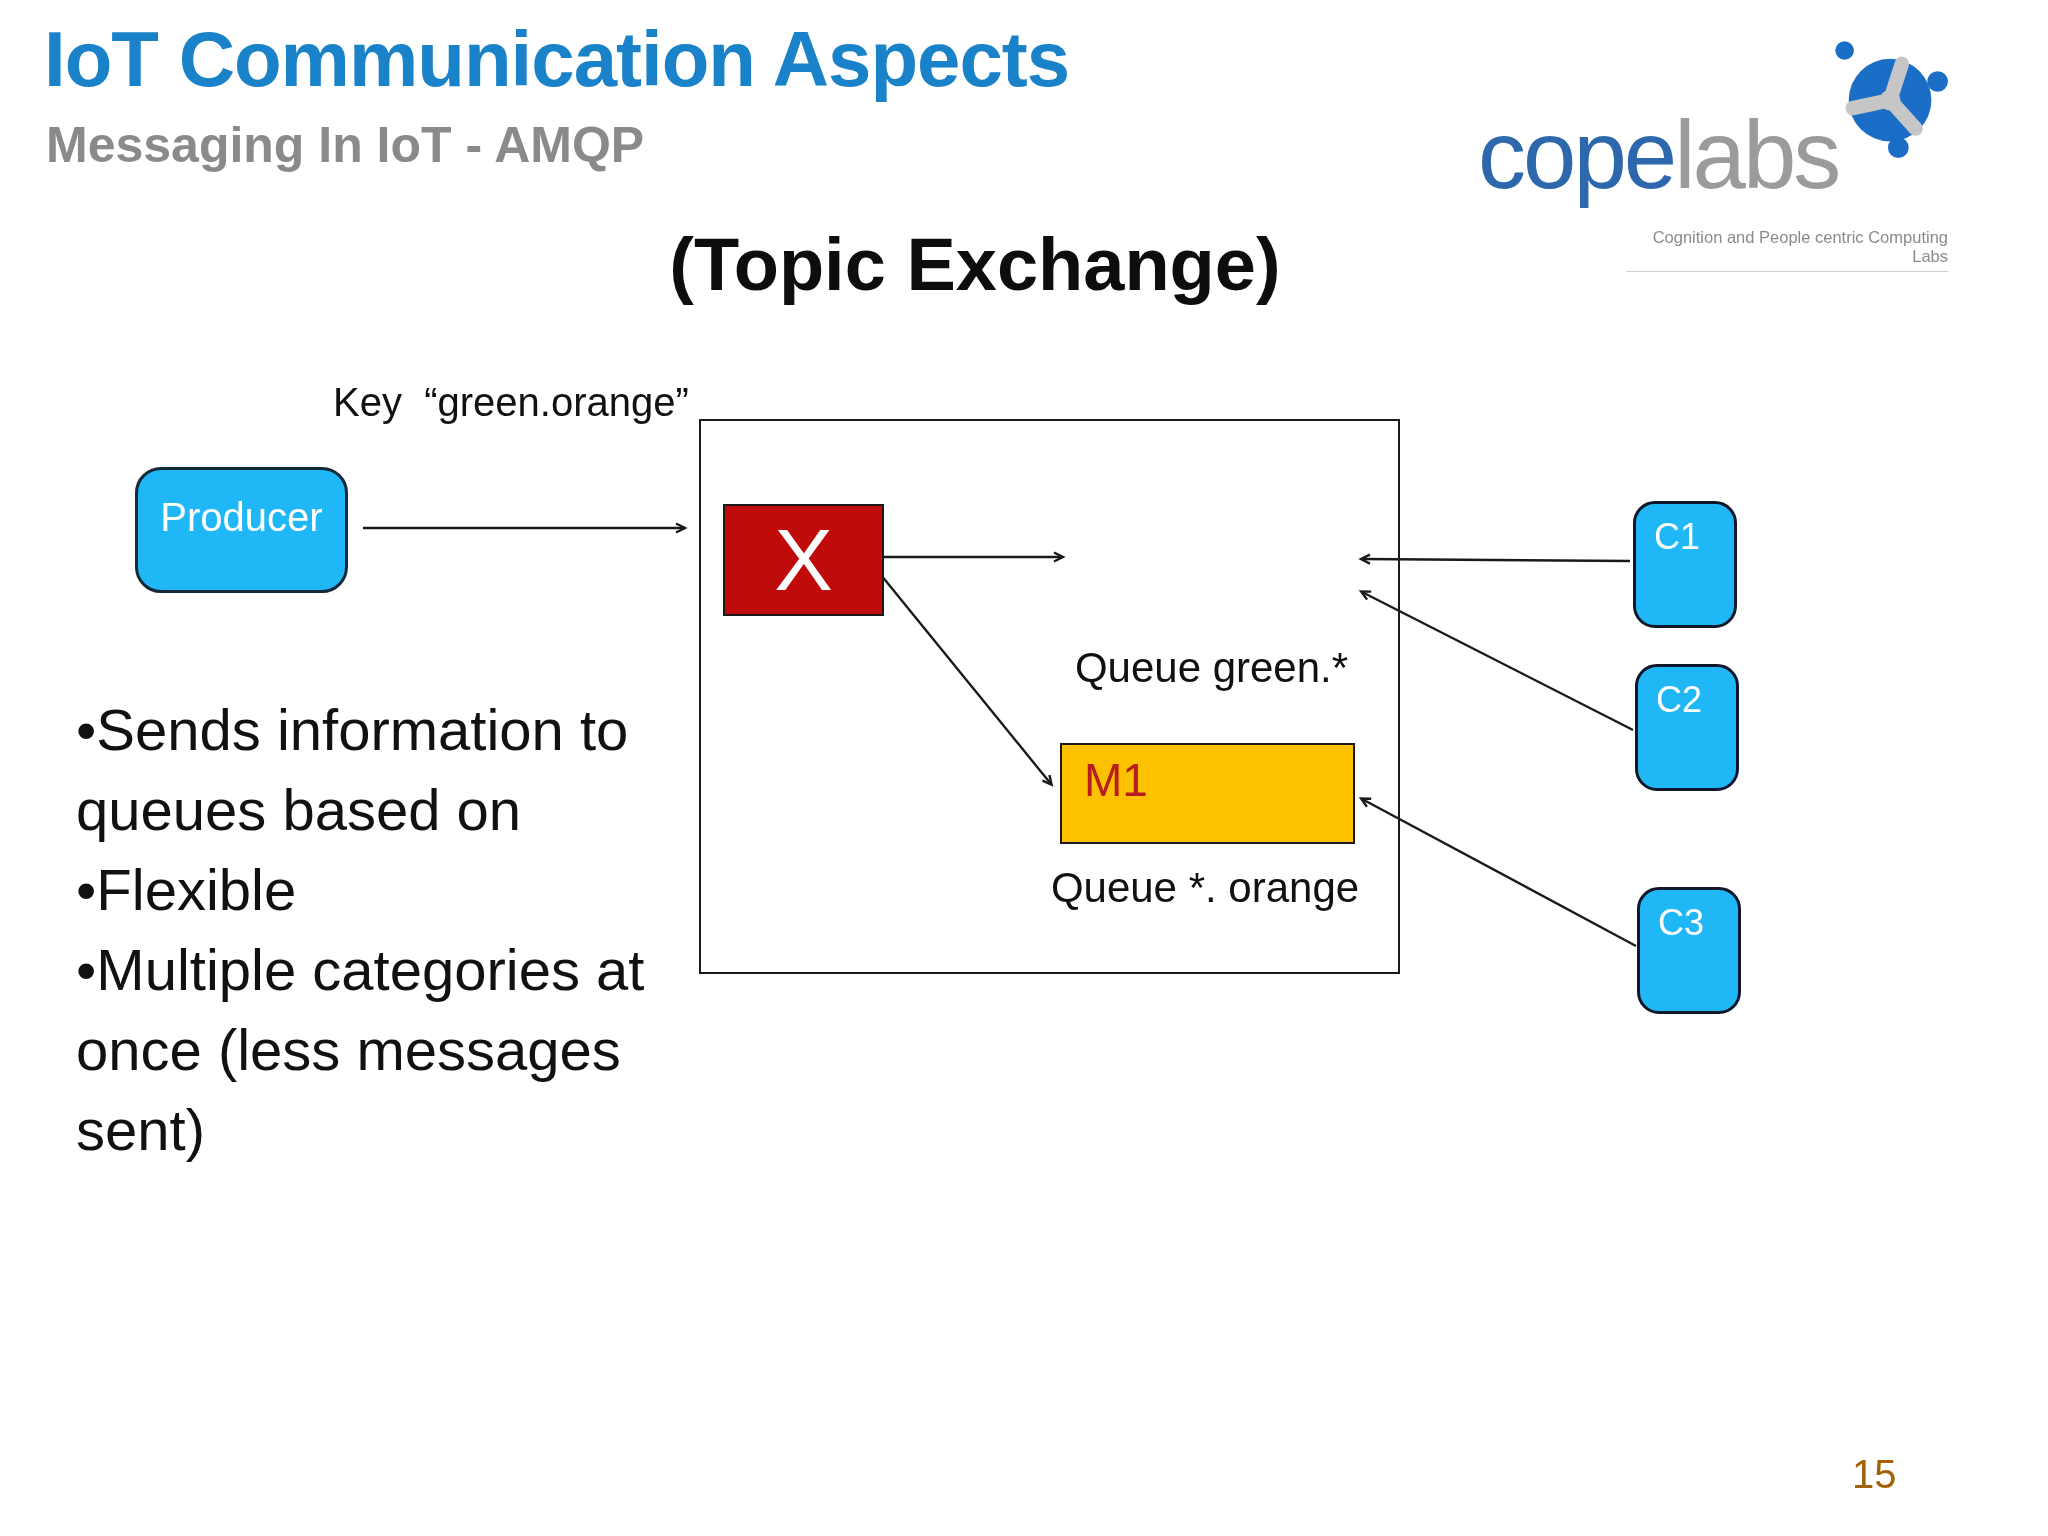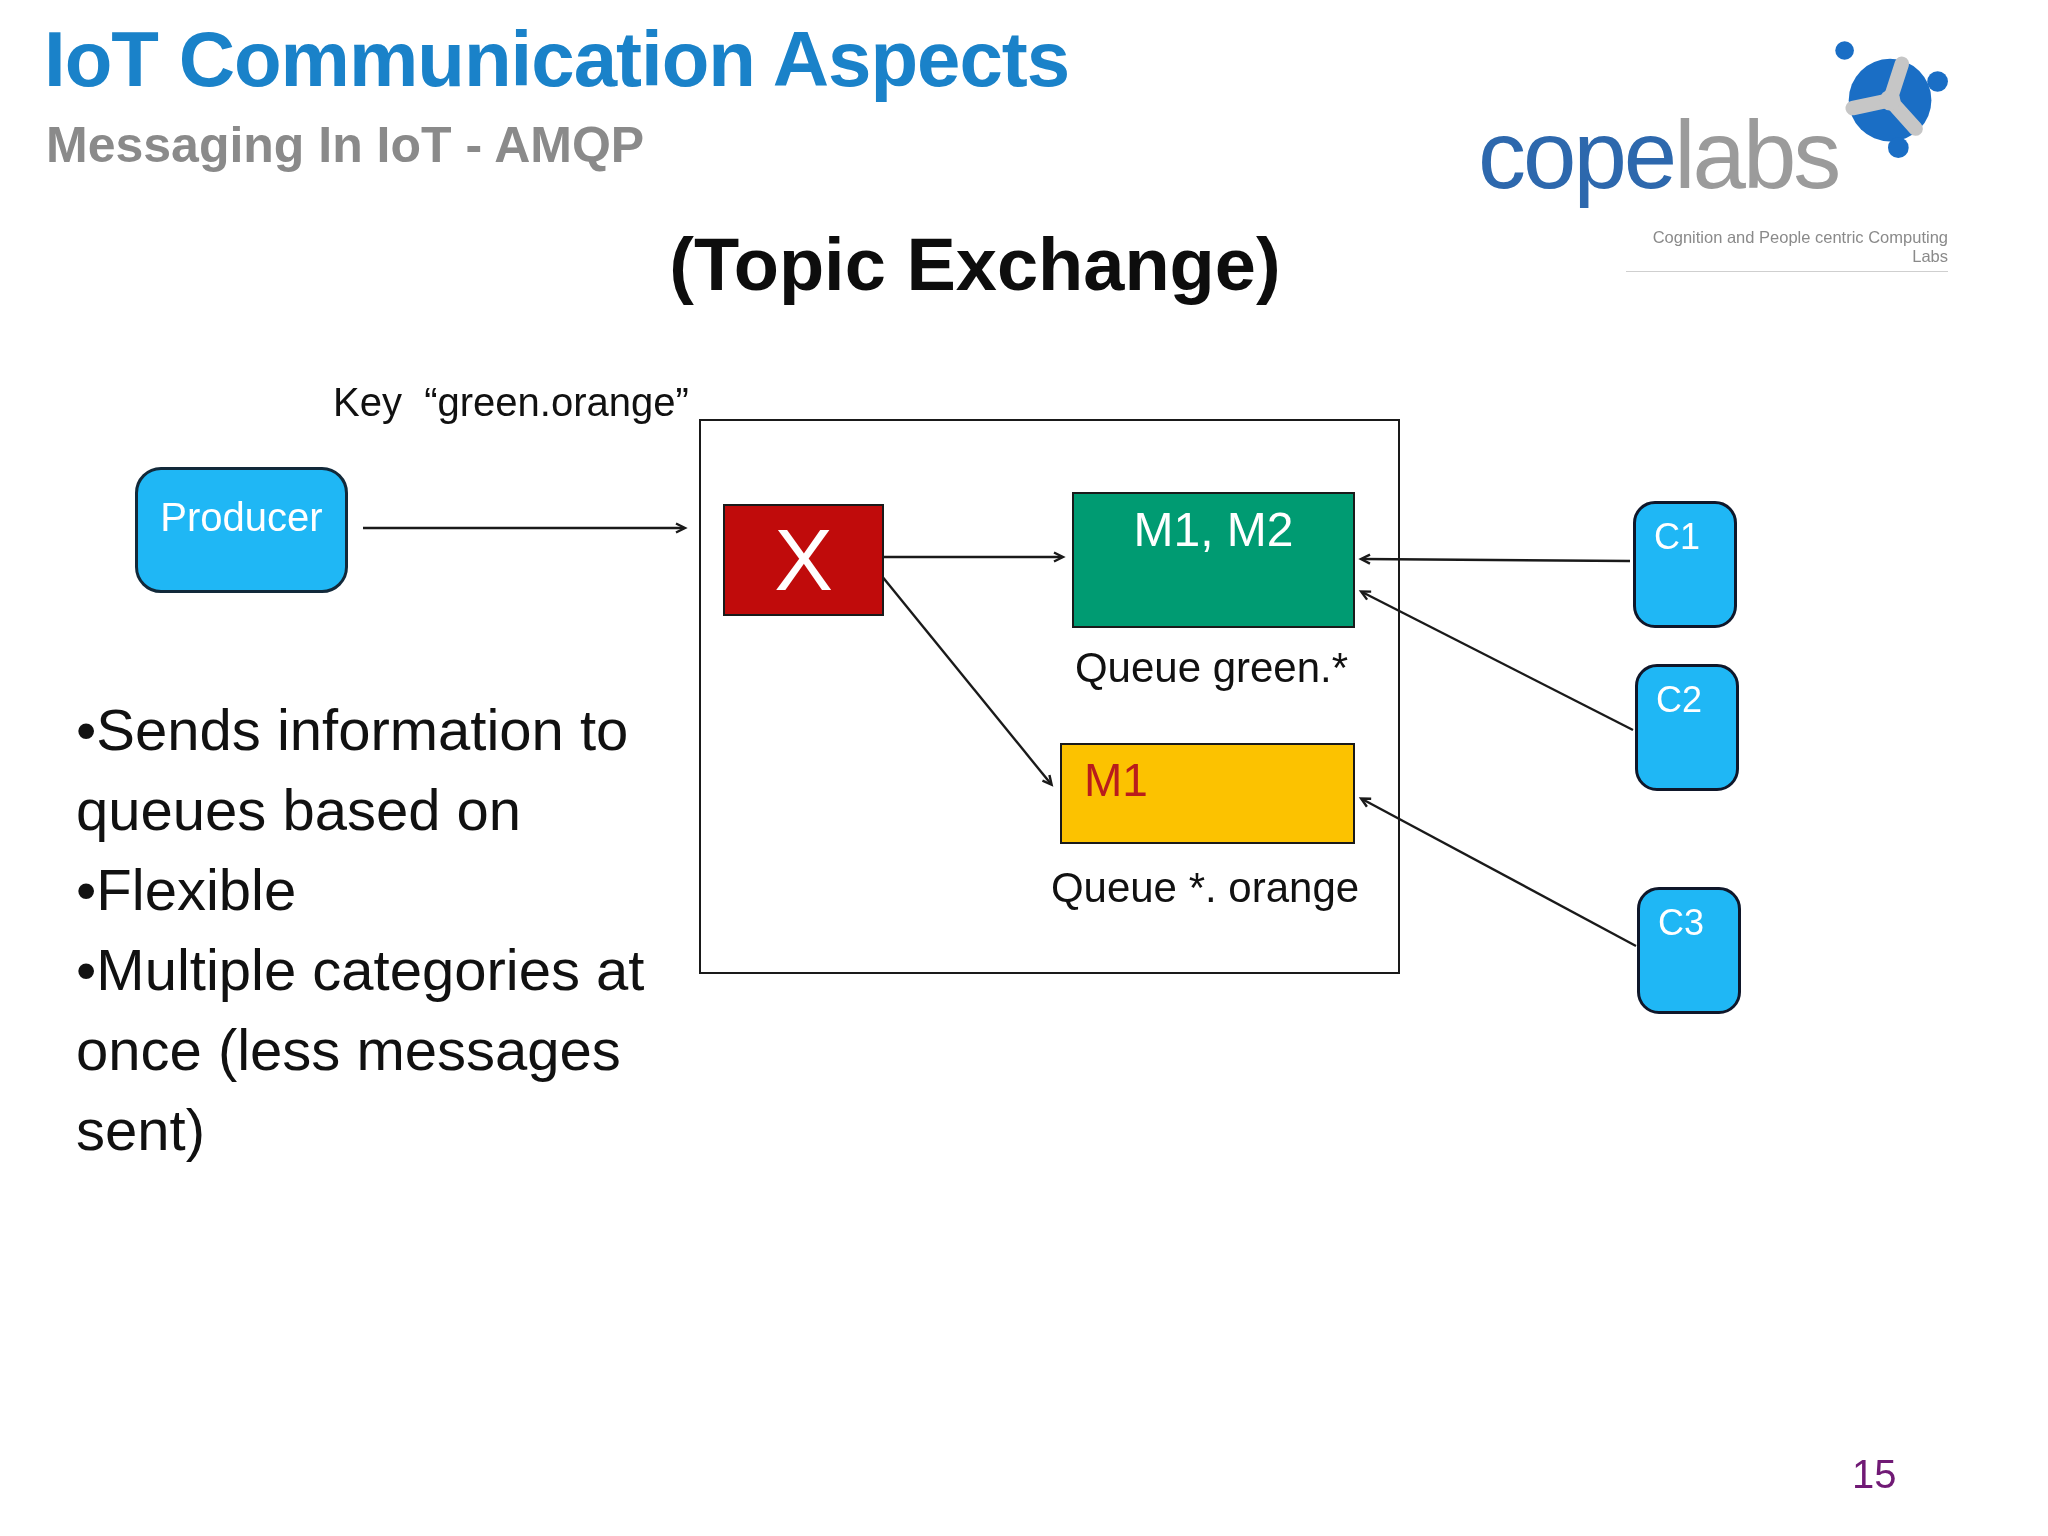--- a/index.html
+++ b/index.html
@@ -39,21 +39,21 @@
   .producer-box .lbl{color:#fff;font-size:40px;padding-top:25px;display:inline-block;}
   .consumer{width:98px;height:121px;background:#1fb7f5;border:3px solid #0f172a;border-radius:22px;}
   .consumer .lbl{color:#fff;font-size:36px;padding:12px 0 0 18px;display:inline-block;}
   .c1{left:1633px;top:501px;}
   .c2{left:1635px;top:664px;}
   .c3{left:1637px;top:887px;}
   
   .bullets{left:76px;top:690px;width:640px;font-size:58px;color:#111;}
   .bullet-line{line-height:80px;white-space:pre;}
   
-  .page-num{left:1852px;top:1452px;font-size:40px;color:#701a75;}
+  .page-num{left:1852px;top:1452px;font-size:40px;color:#a16207;}
   svg.overlay{position:absolute;left:0;top:0;pointer-events:none;}
 </style>
 </head>
 <body>
 
 <div id="slide">
 
   <div class="abs title">IoT Communication Aspects</div>
   <div class="abs subtitle">Messaging In IoT - AMQP</div>
   <div class="abs heading">(Topic Exchange)</div>
@@ -100,23 +100,20 @@
   <div class="abs big-rect"></div>
 
   <div class="abs producer-box">
     <span class="lbl">Producer</span>
   </div>
 
   <div class="abs x-box">
     <span class="lbl">X</span>
   </div>
 
-  <div class="abs green-box">
-    <span class="lbl">M1, M2</span>
-  </div>
   <div class="abs queue-caption cap-green">Queue green.*</div>
 
   <div class="abs yellow-box">
     <span class="lbl">M1</span>
   </div>
   <div class="abs queue-caption cap-orange">Queue *. orange</div>
 
   <div class="abs consumer c1">
     <span class="lbl">C1</span>
   </div>

